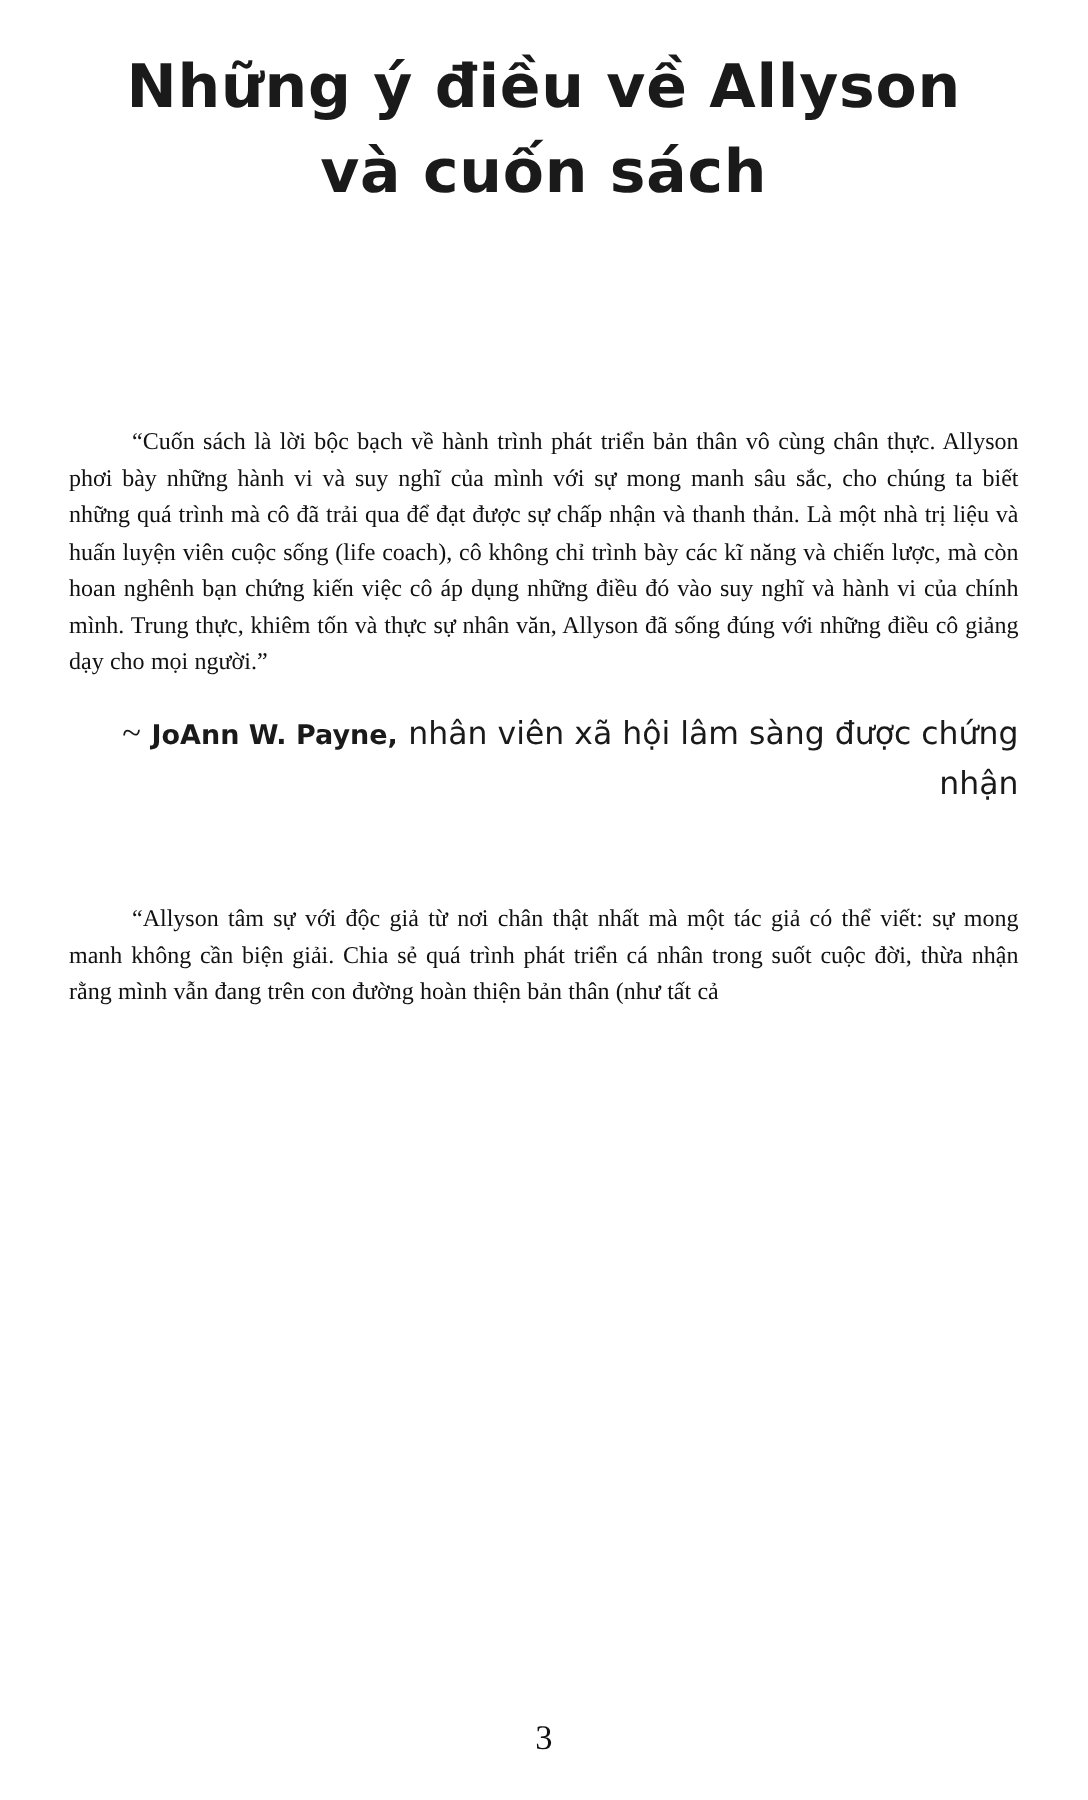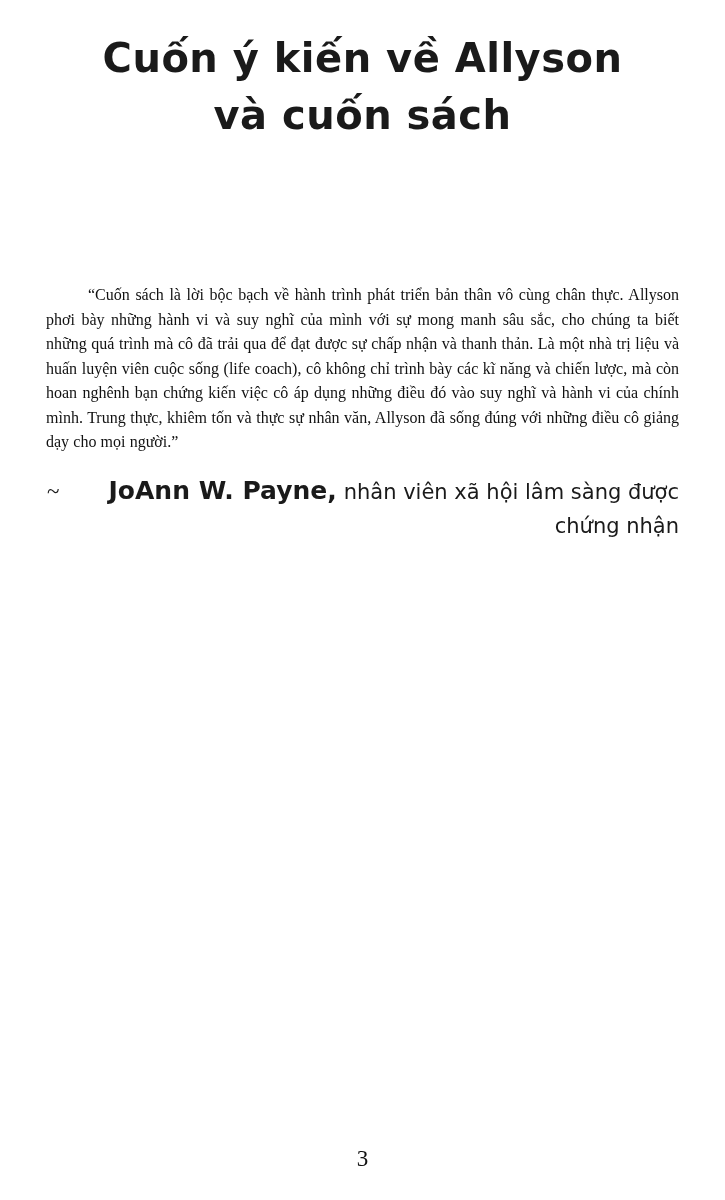--- a/index.html
+++ b/index.html
@@ -56,22 +56,21 @@
     text-align: right;
     font-family: "DejaVu Sans", sans-serif;
     color: #1a1a1a;
   }
   .attribution .dash {
     font-family: "Liberation Serif", serif;
     font-size: 23px;
   }
   .attribution .name {
     font-weight: bold;
-    font-size: 25px;
-    margin-left: 42px;
+    font-size: 18px;
   }
   .attribution .role {
     font-size: 21px;
   }
   .gap {
     height: 62px;
   }
   .page-number {
     position: absolute;
     bottom: 28px;
@@ -82,34 +81,35 @@
     color: #111111;
     font-family: "Liberation Serif", serif;
   }
 </style>
 </head>
 <body>
 
 <div class="page">
 
   <div class="title-block">
-    <div class="title-line">Cuốn ý kiến về Allyson</div>
+    <div class="title-line">Những ý điều về Allyson</div>
     <div class="title-line">và cuốn sách</div>
   </div>
 
   <div class="body-area">
 
     <p class="quote">“Cuốn sách là lời bộc bạch về hành trình phát triển bản thân vô cùng chân thực. Allyson phơi bày những hành vi và suy nghĩ của mình với sự mong manh sâu sắc, cho chúng ta biết những quá trình mà cô đã trải qua để đạt được sự chấp nhận và thanh thản. Là một nhà trị liệu và huấn luyện viên cuộc sống (life coach), cô không chỉ trình bày các kĩ năng và chiến lược, mà còn hoan nghênh bạn chứng kiến việc cô áp dụng những điều đó vào suy nghĩ và hành vi của chính mình. Trung thực, khiêm tốn và thực sự nhân văn, Allyson đã sống đúng với những điều cô giảng dạy cho mọi người.”</p>
 
     <div class="attribution">
       <span class="dash">~</span>
       <span class="name">JoAnn W. Payne,</span>
       <span class="role">nhân viên xã hội lâm sàng được chứng nhận</span>
     </div>
 
     <div class="gap"></div>
 
+    <p class="quote">“Allyson tâm sự với độc giả từ nơi chân thật nhất mà một tác giả có thể viết: sự mong manh không cần biện giải. Chia sẻ quá trình phát triển cá nhân trong suốt cuộc đời, thừa nhận rằng mình vẫn đang trên con đường hoàn thiện bản thân (như tất cả</p>
 
   </div>
 
   <div class="page-number">3</div>
 
 </div>
 
 </body></html>

